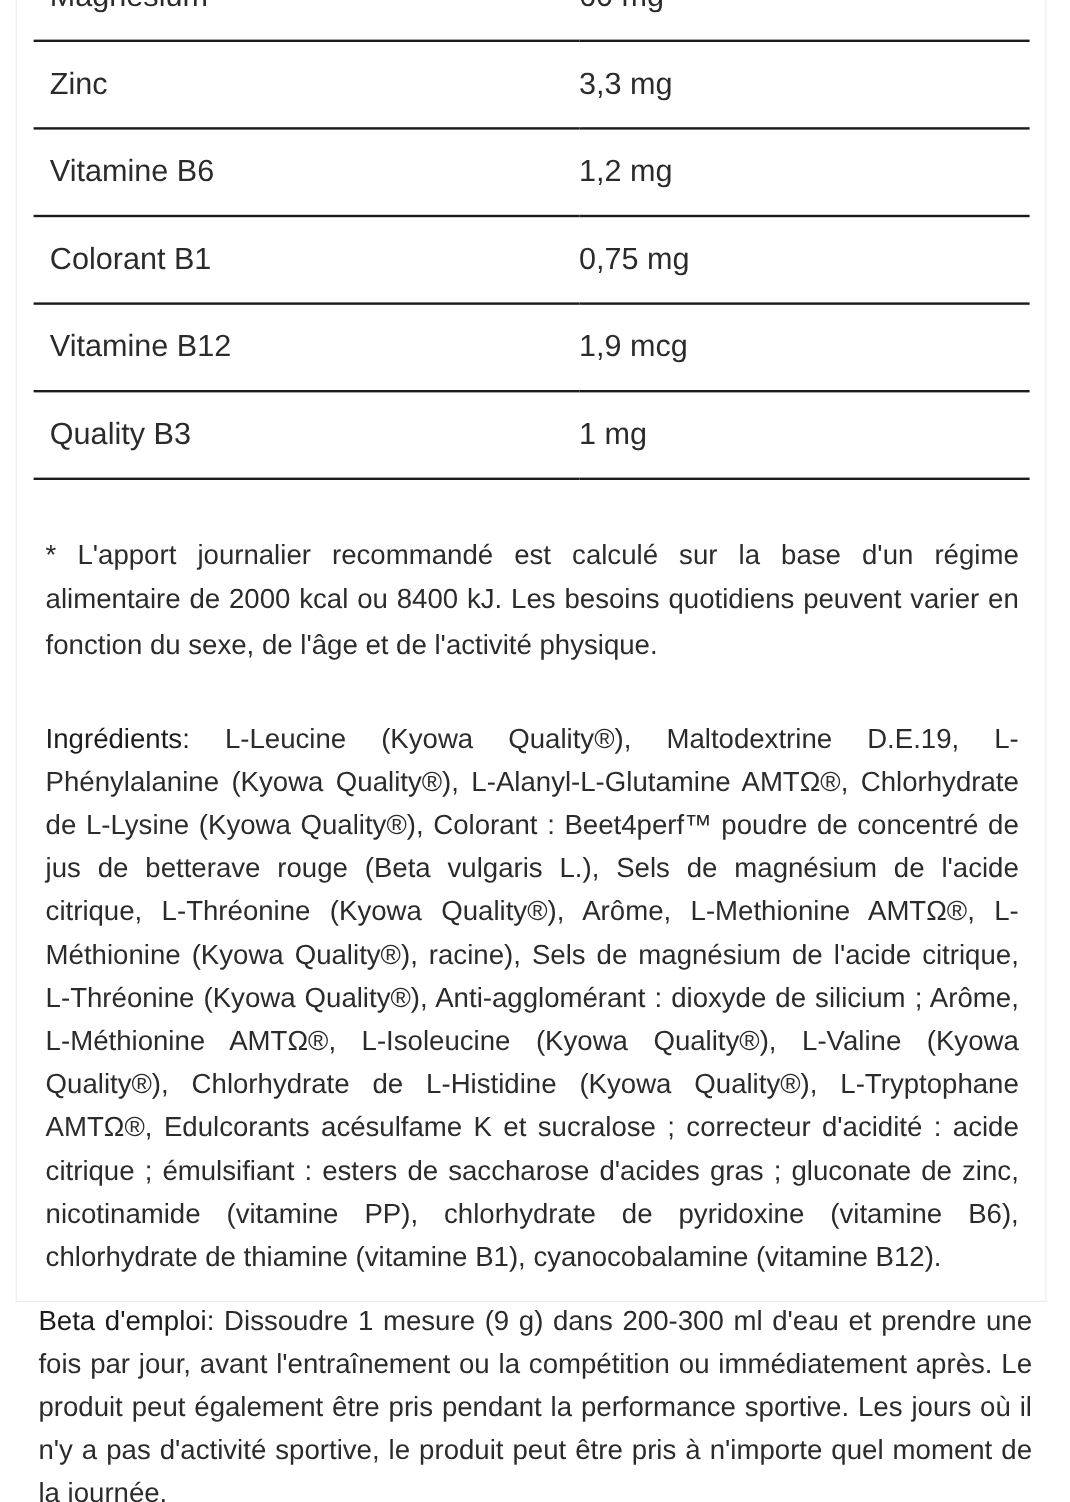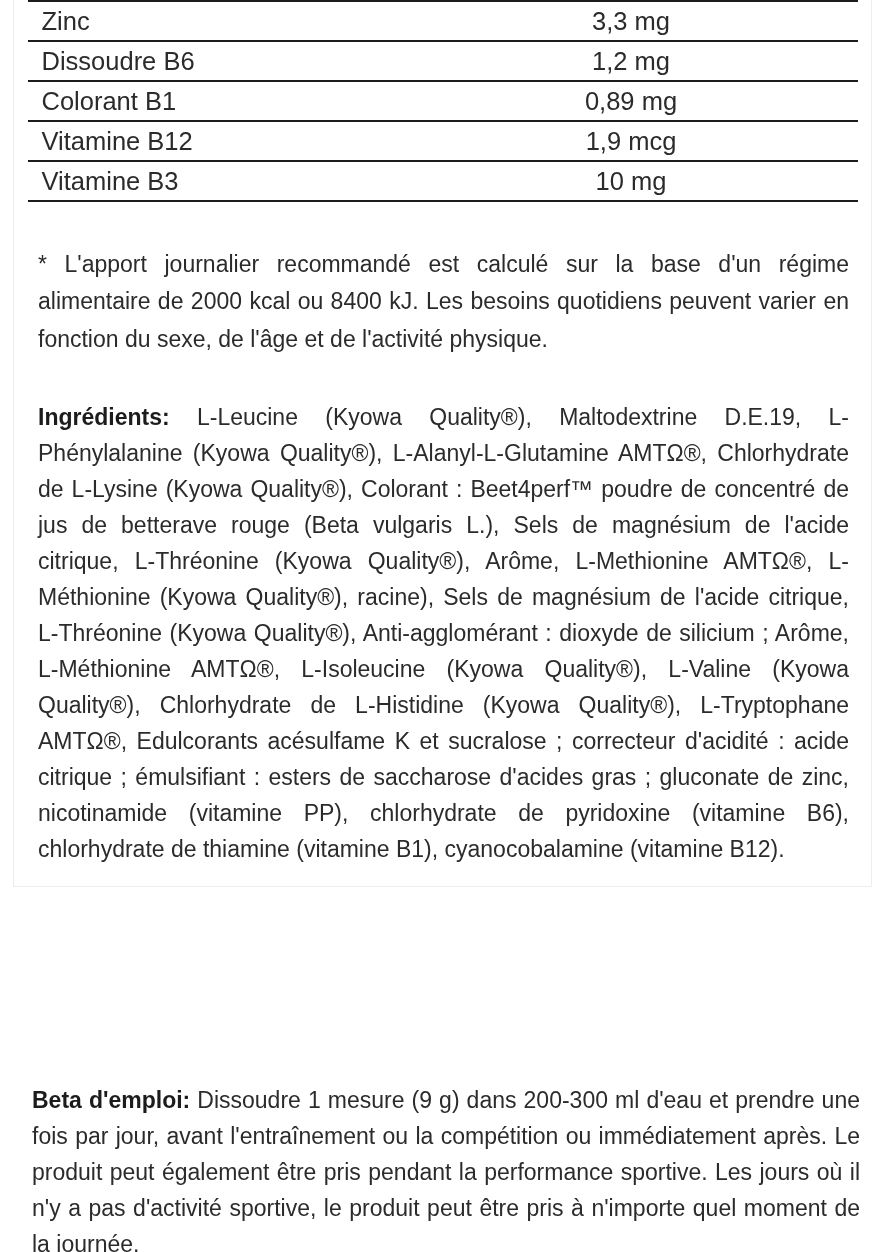--- a/index.html
+++ b/index.html
@@ -32,21 +32,21 @@
   }
 
   
   .nutri-table {
     width: 830px;
     margin: 0 auto;
     border-collapse: collapse;
     table-layout: fixed;
   }
   .nutri-table tr {
-    height: 40px;
+    height: 73px;
   }
   .nutri-table td {
     border-top: 2px solid #1c1c1c;
     padding: 0;
     vertical-align: middle;
     font-size: 25.5px;
     font-weight: 400;
     line-height: 1.2;
     color: #2b2b2b;
   }
@@ -54,21 +54,21 @@
     border-bottom: 2px solid #1c1c1c;
   }
   .col-name {
     width: 455px;
     text-align: left;
     padding-left: 14px !important;
     box-sizing: border-box;
   }
   .col-value {
     width: 375px;
-    text-align: center;
+    text-align: left;
     padding-right: 78px !important;
     box-sizing: border-box;
   }
 
   
   .panel-body {
     padding: 0 10px 0 10px;
     margin-top: 44px;
   }
   .footnote {
@@ -83,21 +83,21 @@
   .ingredients {
     margin: 42px 0 0 0;
     font-size: 23px;
     line-height: 1.565;
     text-align: justify;
     text-justify: inter-word;
     color: #2b2b2b;
     padding: 0 12px 0 14px;
   }
   .lbl-bold {
-    font-weight: 700;
+    font-weight: 400;
     color: #1c1c1c;
   }
 
   
   .usage {
     position: absolute;
     left: 32px;
     top: 1060px;
     width: 828px;
     font-size: 23px;
@@ -116,34 +116,34 @@
     <tbody>
       <tr>
         <td class="col-name">Magnésium</td>
         <td class="col-value">60 mg</td>
       </tr>
       <tr>
         <td class="col-name">Zinc</td>
         <td class="col-value">3,3 mg</td>
       </tr>
       <tr>
-        <td class="col-name">Dissoudre B6</td>
+        <td class="col-name">Vitamine B6</td>
         <td class="col-value">1,2 mg</td>
       </tr>
       <tr>
         <td class="col-name">Colorant B1</td>
-        <td class="col-value">0,89 mg</td>
+        <td class="col-value">0,75 mg</td>
       </tr>
       <tr>
         <td class="col-name">Vitamine B12</td>
         <td class="col-value">1,9 mcg</td>
       </tr>
       <tr>
-        <td class="col-name">Vitamine B3</td>
-        <td class="col-value">10 mg</td>
+        <td class="col-name">Quality B3</td>
+        <td class="col-value">1 mg</td>
       </tr>
     </tbody>
   </table>
 
   <div class="panel-body">
     <p class="footnote">* L'apport journalier recommandé est calculé sur la base d'un régime alimentaire de 2000 kcal ou 8400 kJ. Les besoins quotidiens peuvent varier en fonction du sexe, de l'âge et de l'activité physique.</p>
 
     <p class="ingredients"><span class="lbl-bold">Ingrédients:</span><span> L-Leucine (Kyowa Quality®), Maltodextrine D.E.19, L-Phénylalanine (Kyowa Quality®), L-Alanyl-L-Glutamine AMTΩ®, Chlorhydrate de L-Lysine (Kyowa Quality®), Colorant : Beet4perf™ poudre de concentré de jus de betterave rouge (Beta vulgaris L.), Sels de magnésium de l'acide citrique, L-Thréonine (Kyowa Quality®), Arôme, L-Methionine AMTΩ®, L-Méthionine (Kyowa Quality®), racine), Sels de magnésium de l'acide citrique, L-Thréonine (Kyowa Quality®), Anti-agglomérant : dioxyde de silicium ; Arôme, L-Méthionine AMTΩ®, L-Isoleucine (Kyowa Quality®), L-Valine (Kyowa Quality®), Chlorhydrate de L-Histidine (Kyowa Quality®), L-Tryptophane AMTΩ®, Edulcorants acésulfame K et sucralose ; correcteur d'acidité : acide citrique ; émulsifiant : esters de saccharose d'acides gras ; gluconate de zinc, nicotinamide (vitamine PP), chlorhydrate de pyridoxine (vitamine B6), chlorhydrate de thiamine (vitamine B1), cyanocobalamine (vitamine B12).</span></p>
   </div>
 

